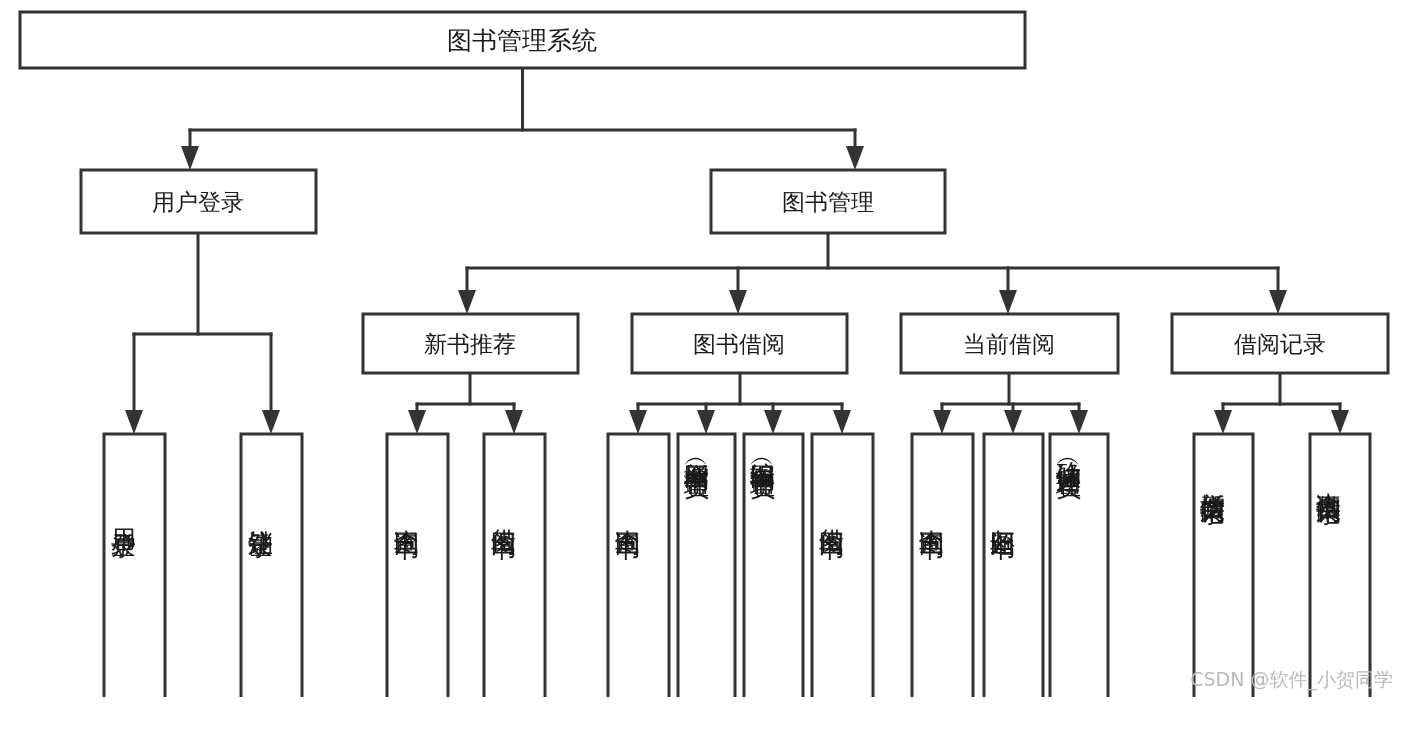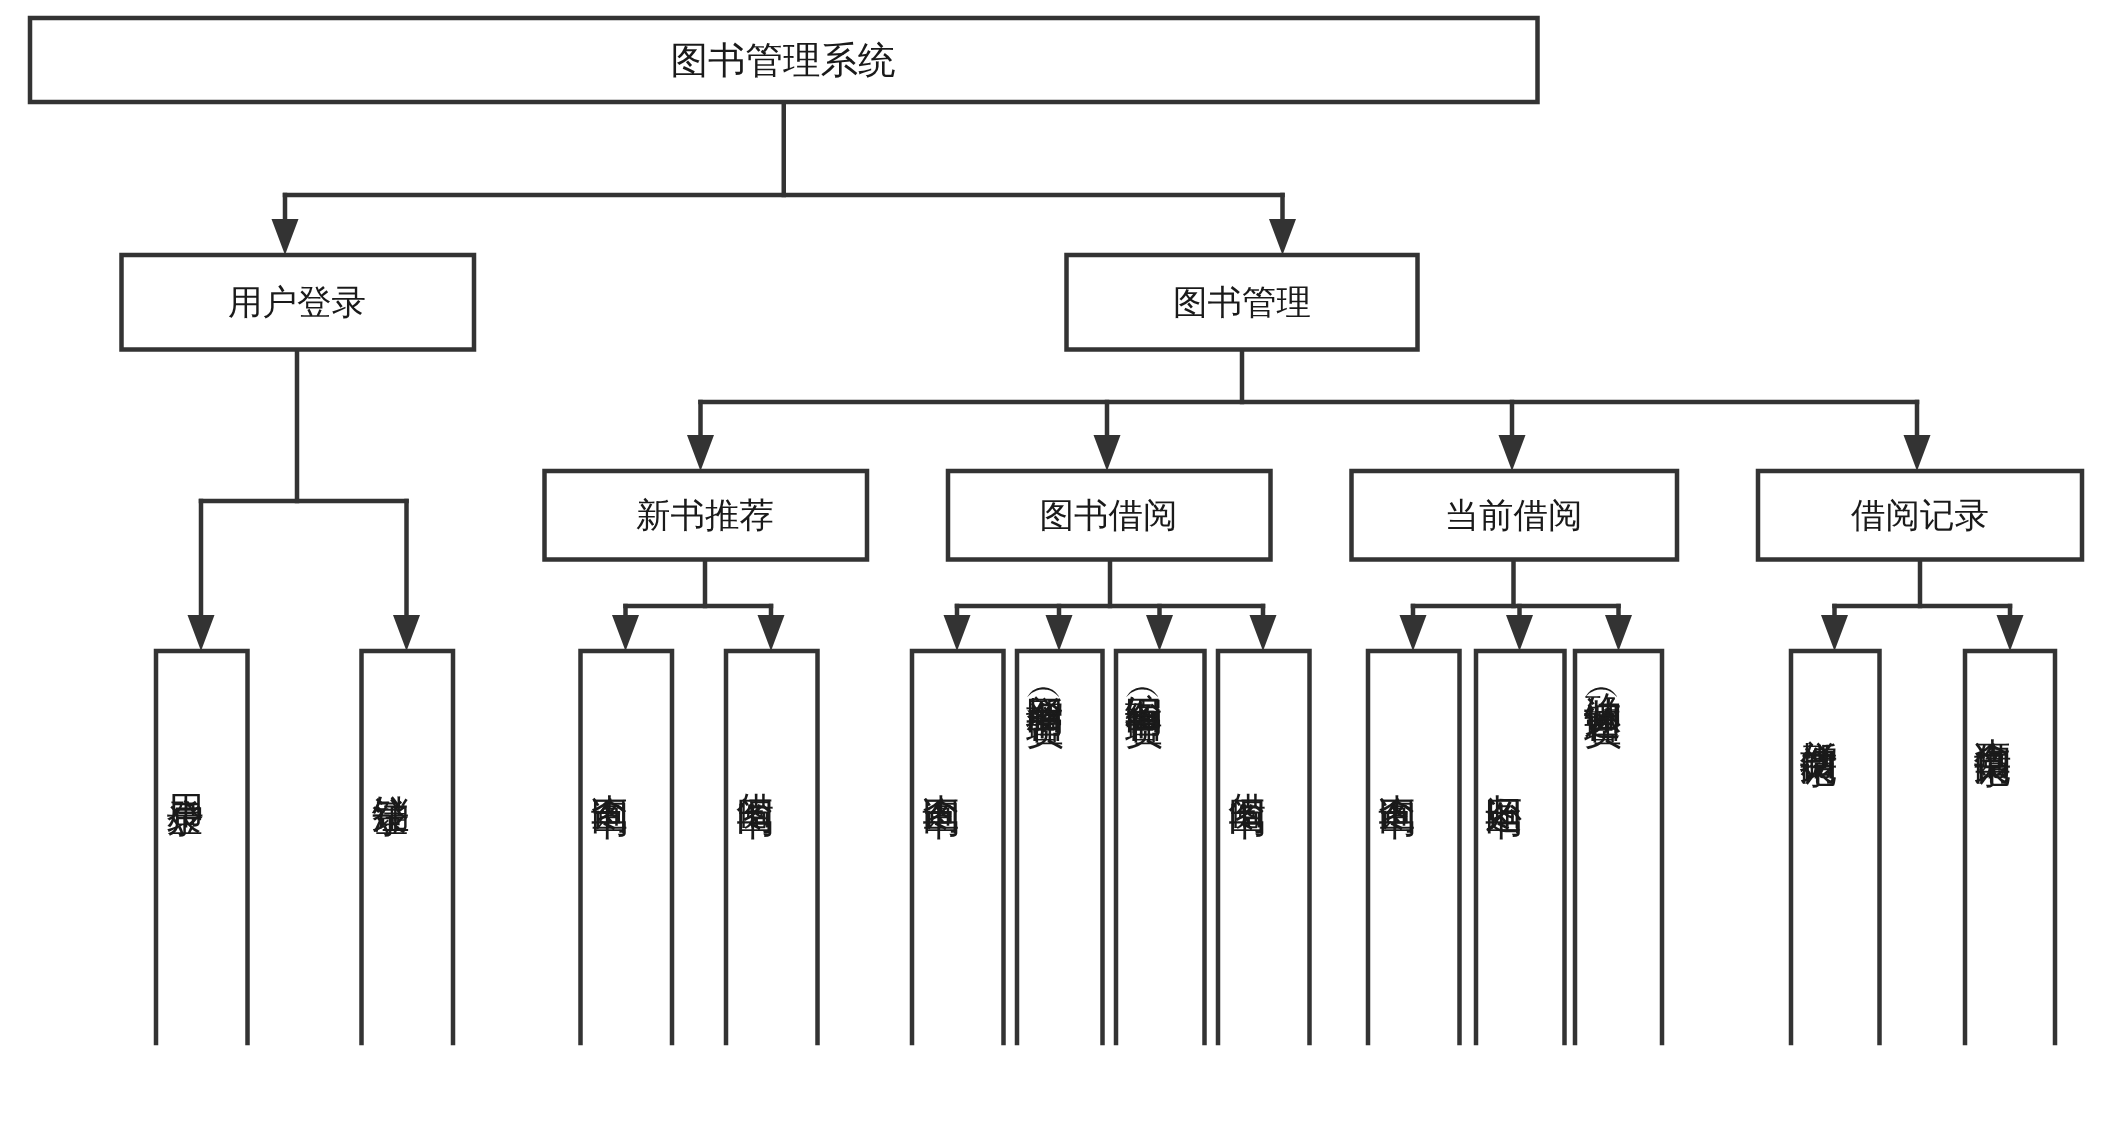--- a/index.html
+++ b/index.html
@@ -214,14 +214,15 @@
   <div class="leaf-label" style="left:614px; top:509px;">查询图书</div>
   <div class="leaf-label" style="left:683px; top:442px;">新增图书（管理员）</div>
   <div class="leaf-label" style="left:749px; top:442px;">编辑图书（管理员）</div>
   <div class="leaf-label" style="left:818px; top:509px;">借阅图书</div>
   <div class="leaf-label" style="left:918px; top:509px;">查询图书</div>
   <div class="leaf-label" style="left:989px; top:509px;">归还图书</div>
   <div class="leaf-label" style="left:1055px; top:442px;">确认归还（管理员）</div>
   <div class="leaf-label" style="left:1199px; top:472px;">新增借阅记录</div>
   <div class="leaf-label" style="left:1315px; top:472px;">查询借阅记录</div>
 
+  <div class="watermark">CSDN @软件_小贺同学</div>
 
 </div>
 
 </body></html>

